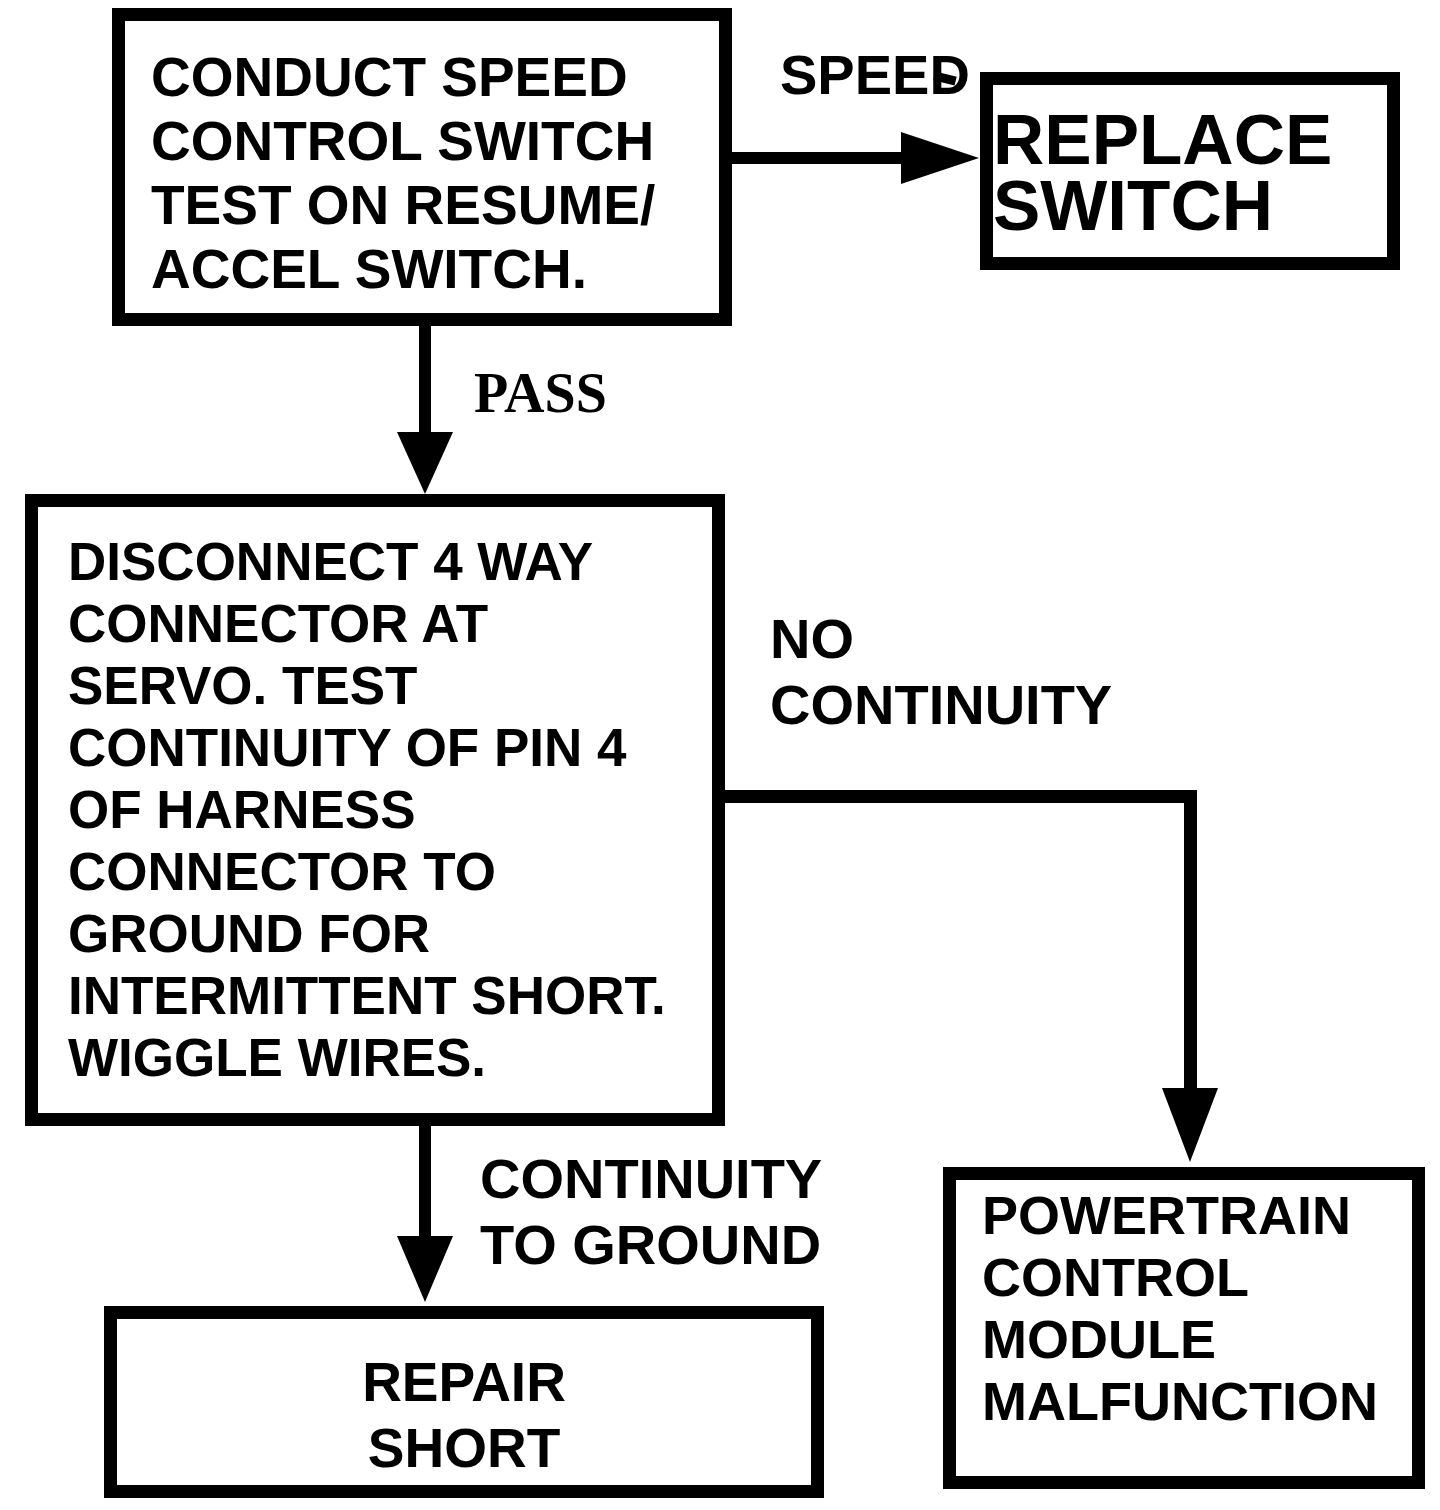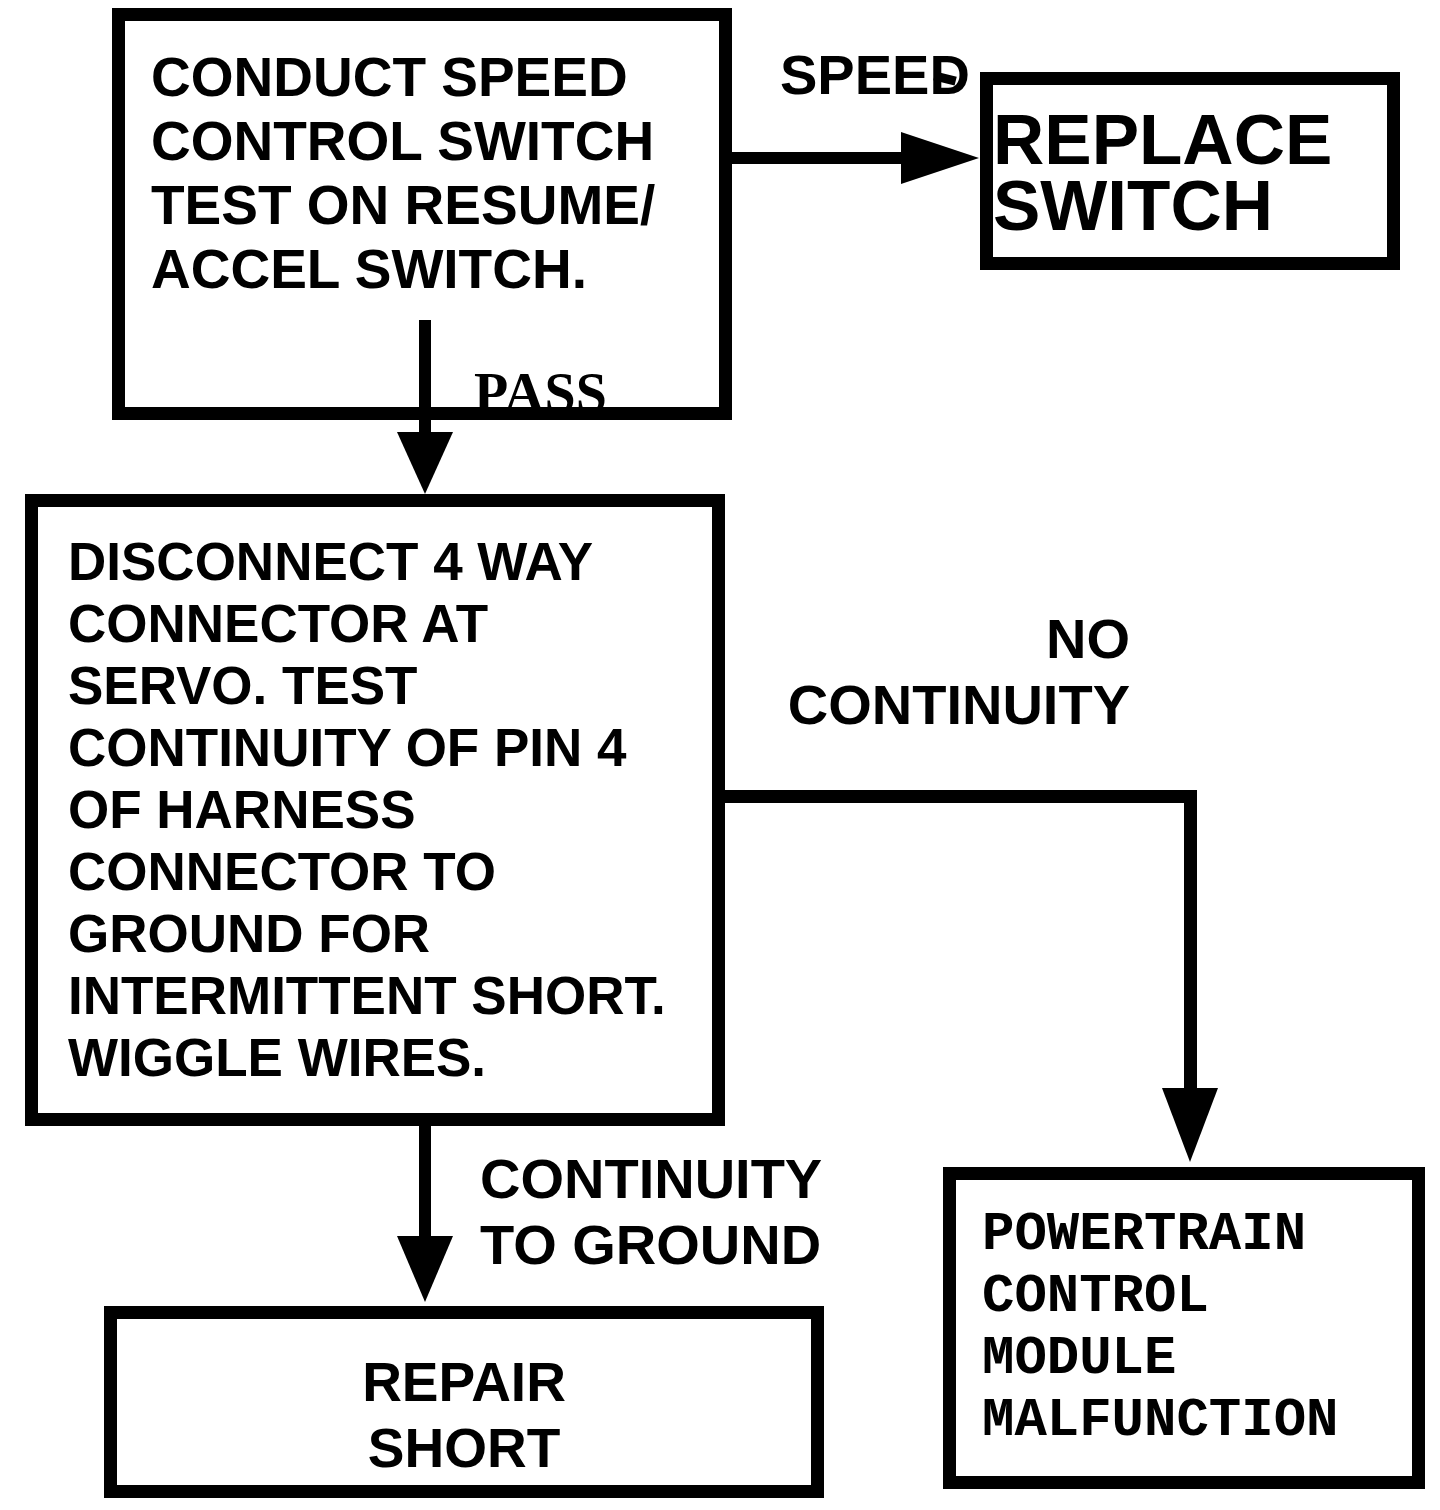--- a/index.html
+++ b/index.html
@@ -15,54 +15,54 @@
   .node {
     position: absolute;
     box-sizing: border-box;
     border: 13px solid #000000;
     background: #ffffff;
     font-weight: 700;
     white-space: pre-line;
     letter-spacing: 0px;
   }
   #node-conduct-test {
-    left: 112px; top: 8px; width: 620px; height: 412px;
+    left: 112px; top: 8px; width: 620px; height: 318px;
     padding: 24px 6px 0 26px;
     font-size: 55px; line-height: 64px;
   }
   #node-replace-switch {
     left: 980px; top: 72px; width: 420px; height: 198px;
     padding-top: 22px; 
     font-size: 71px; line-height: 66px;
   }
   #node-disconnect {
     left: 25px; top: 494px; width: 700px; height: 632px;
     padding: 24px 4px 17px 30px;
     font-size: 53px; line-height: 62px;
   }
   #node-powertrain {
     left: 943px; top: 1167px; width: 482px; height: 322px;
-    padding: 24px 4px 0 26px;
-    font-size: 54px; line-height: 62px; font-family: Liberation Mono, monospace;
+    padding: 4px 4px 0 26px;
+    font-size: 54px; line-height: 62px;
   }
   #node-repair-short {
     left: 104px; top: 1306px; width: 720px; height: 192px;
     padding-top: 30px; text-align: center;
     font-size: 55px; line-height: 66px;
   }
   .edge-label {
     position: absolute;
     font-weight: 700;
     font-size: 56px;
     line-height: 66px;
     white-space: pre-line;
   }
   #label-fail { left: 780px; top: 42px; }
   #label-pass { left: 474px; top: 360px; font-family: Liberation Serif, serif; }
-  #label-no-continuity { left: 770px; top: 606px; width: 360px; text-align: right; }
+  #label-no-continuity { left: 770px; top: 606px; width: 360px; text-align: left; }
   #label-continuity-ground { left: 480px; top: 1146px; }
   .line { position: absolute; background: #000000; }
   #line-fail        { left: 731px; top: 152px; width: 176px; height: 12px; }
   #line-pass        { left: 419px; top: 320px; width: 12px;  height: 120px; }
   #line-elbow-h     { left: 713px; top: 790px; width: 483px; height: 13px; }
   #line-elbow-v     { left: 1184px; top: 790px; width: 13px; height: 302px; }
   #line-continuity  { left: 419px; top: 1120px; width: 12px; height: 118px; }
   .arrowhead { position: absolute; width: 0; height: 0; }
   #arrow-fail {
     left: 901px; top: 132px;

